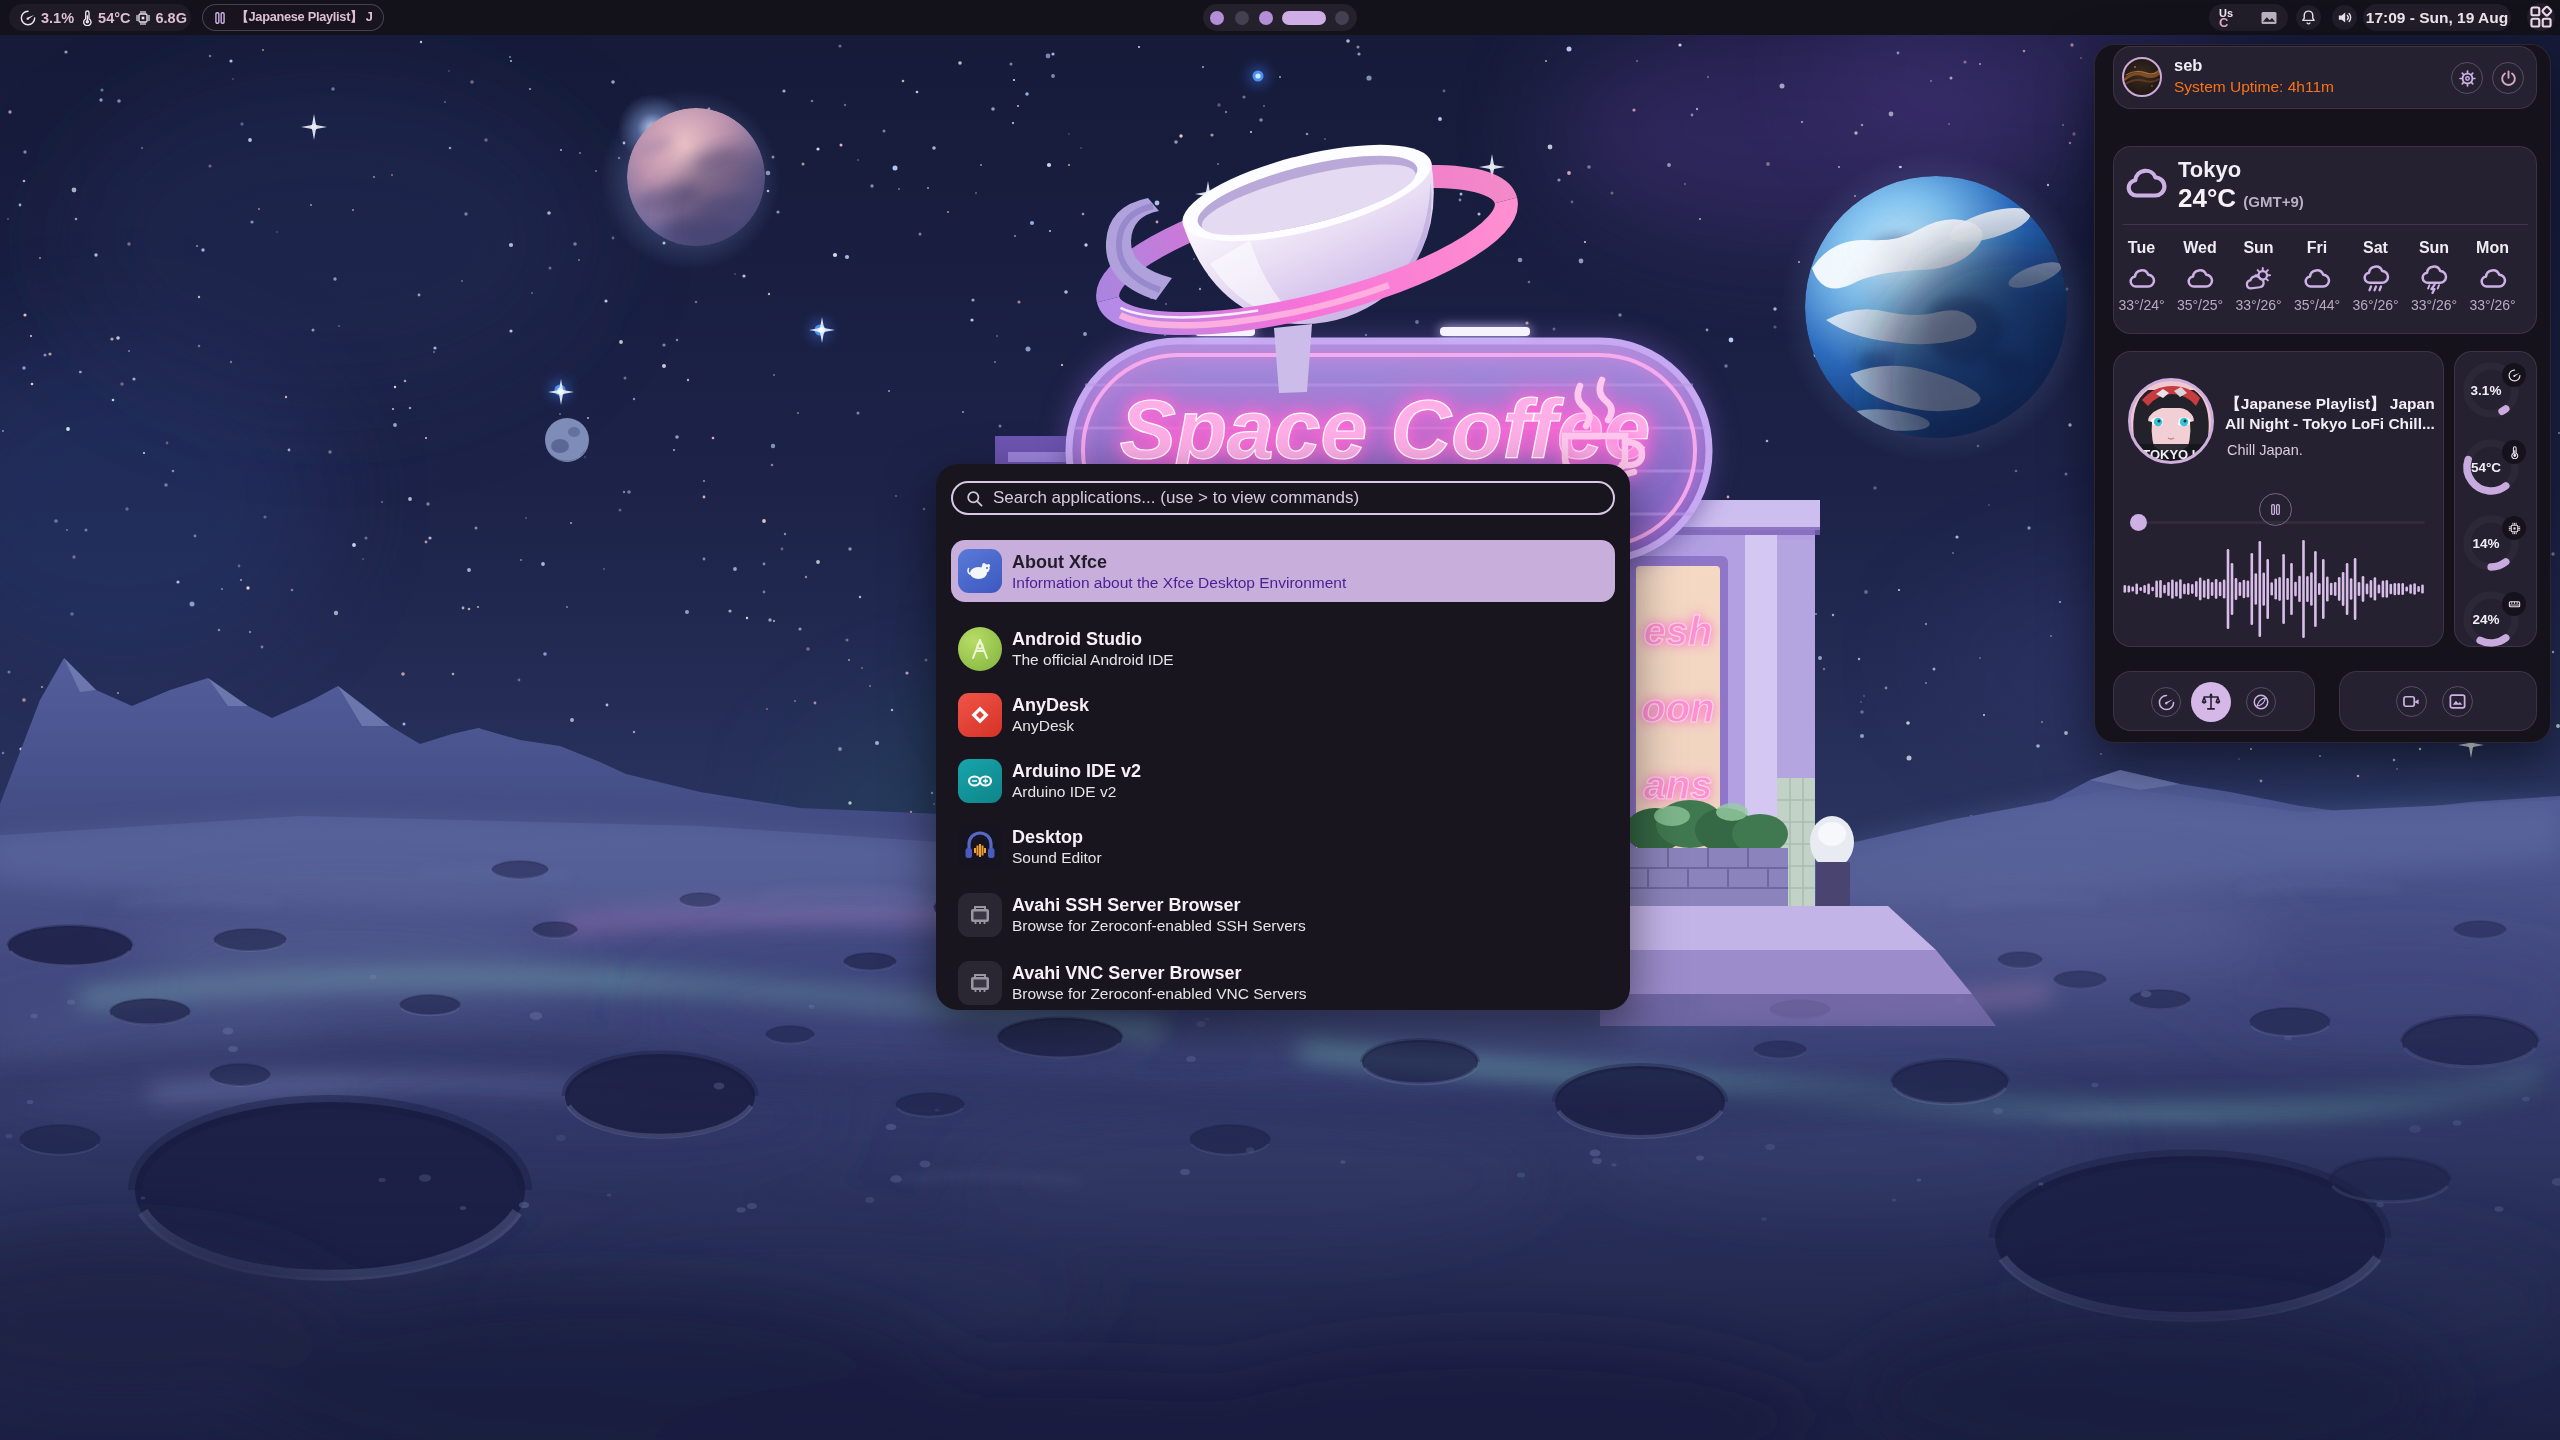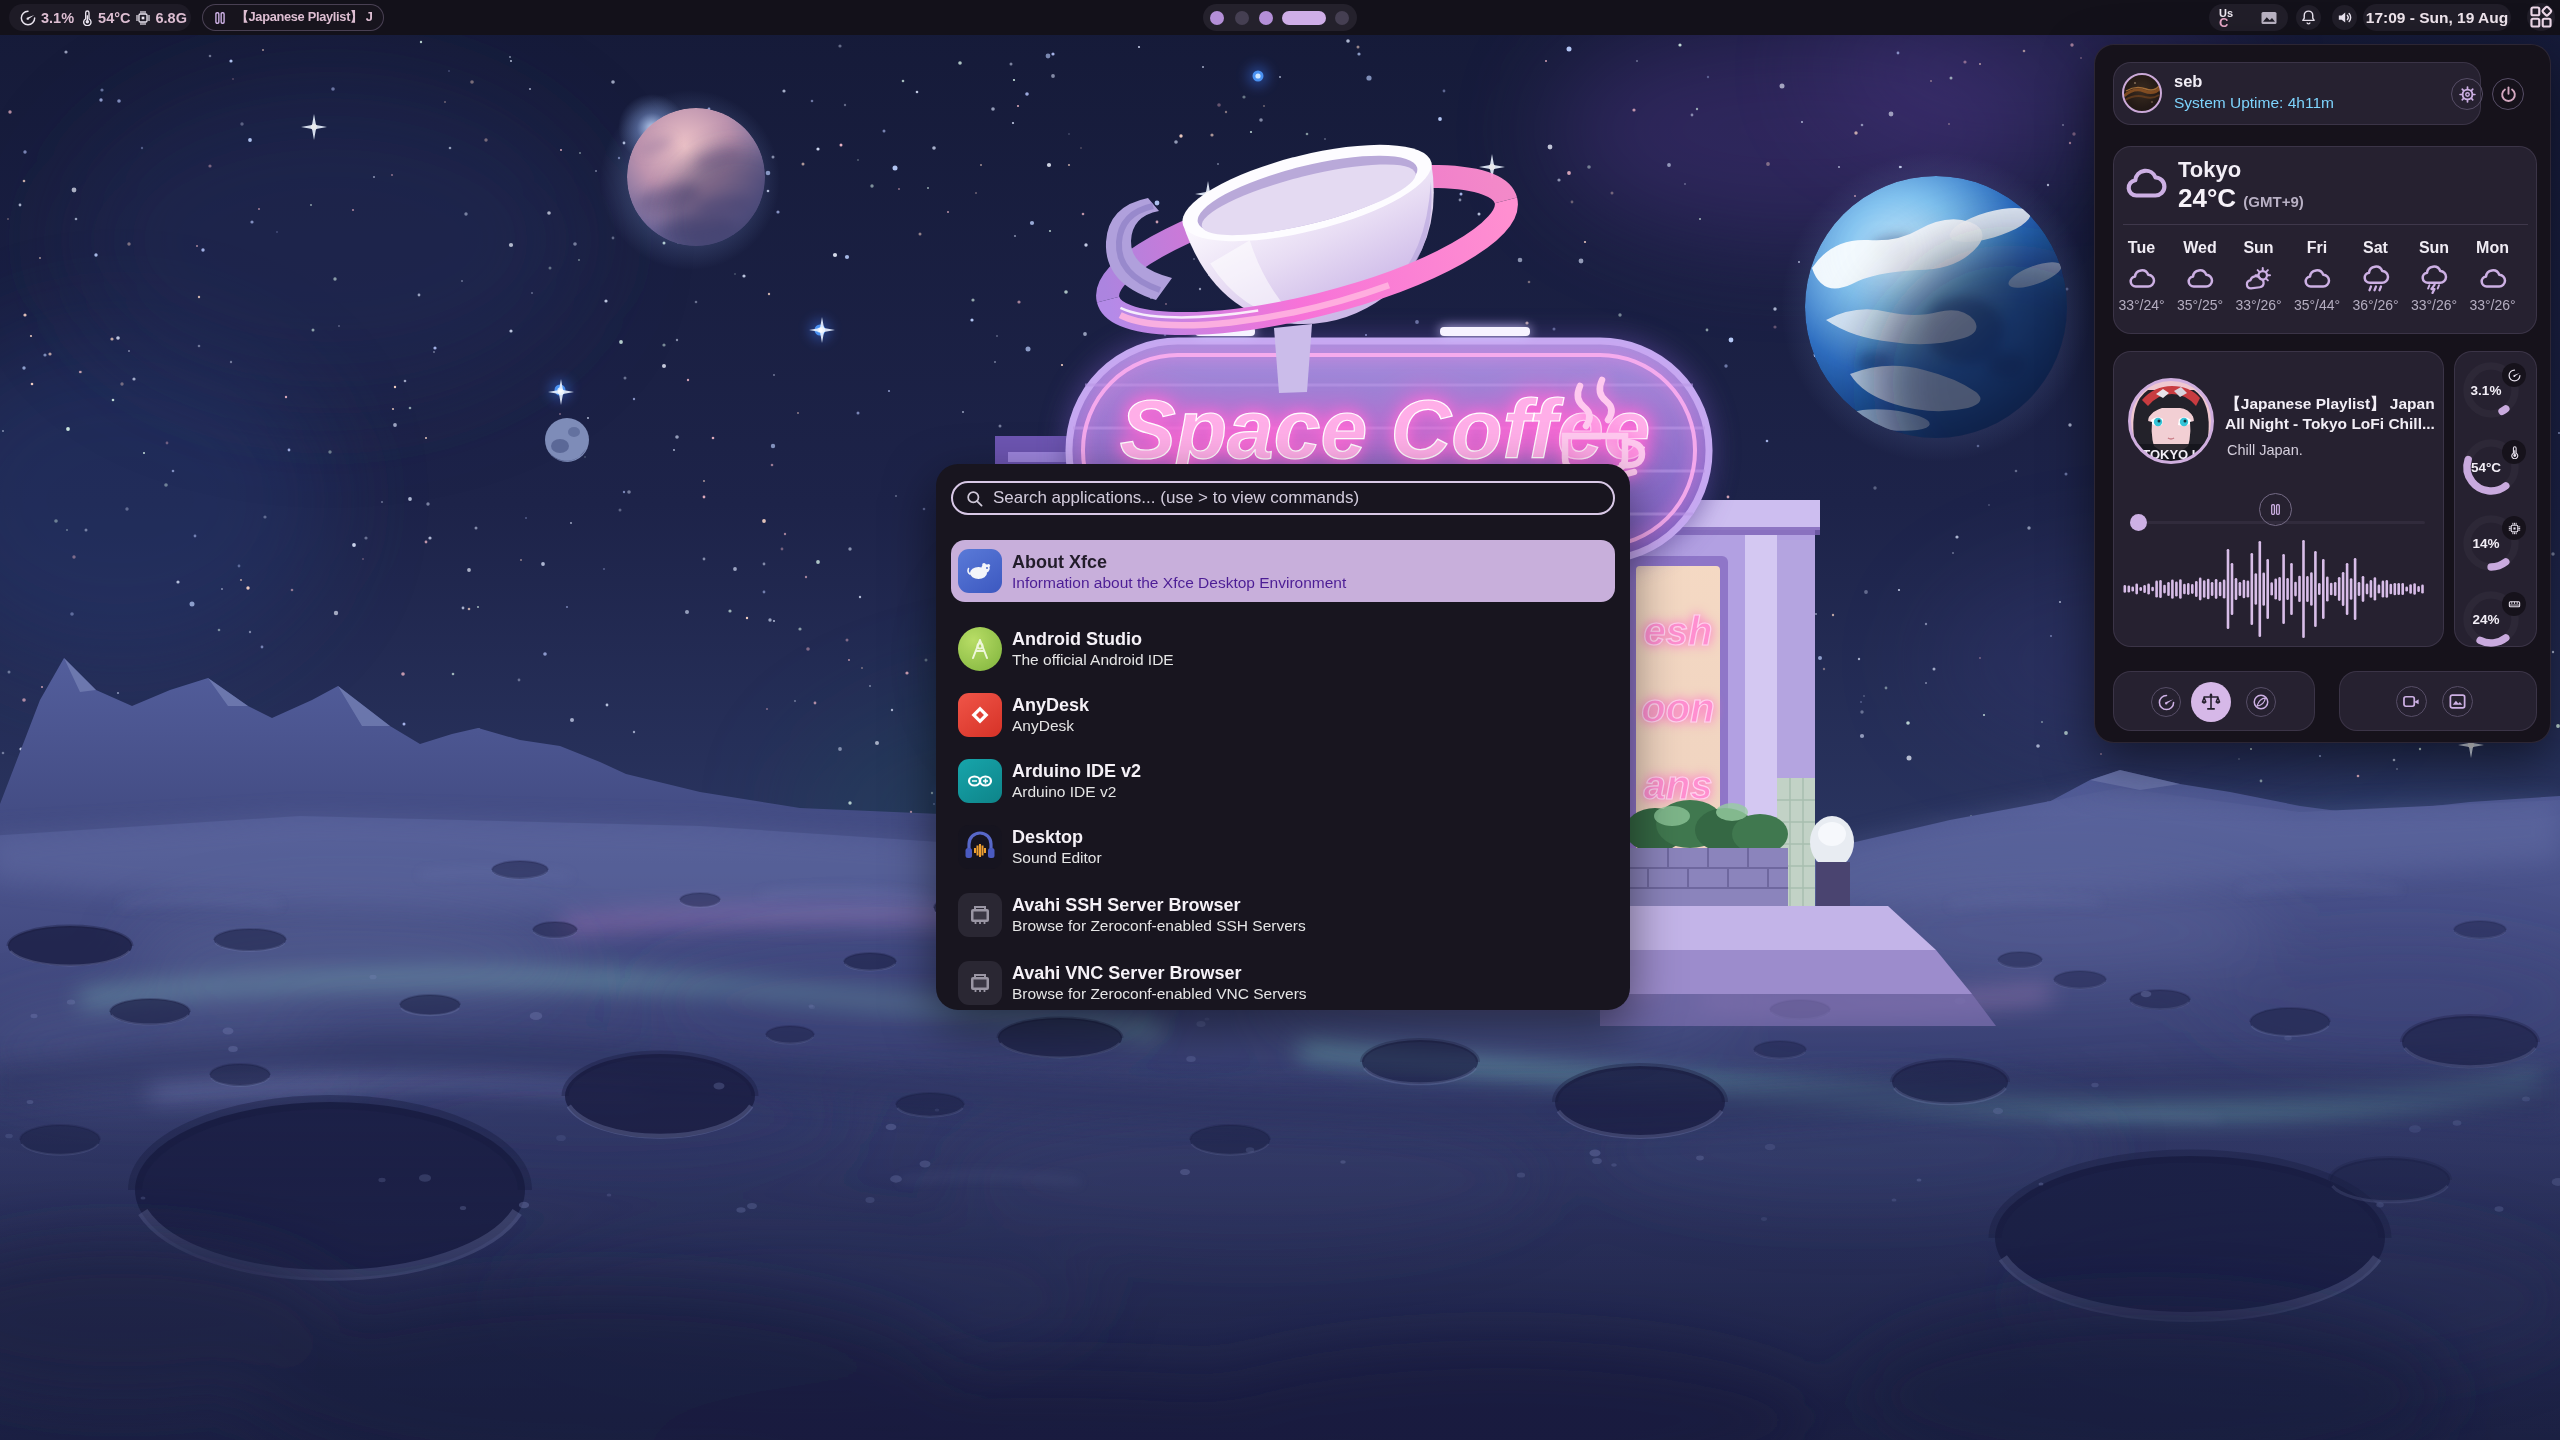--- a/index.html
+++ b/index.html
@@ -16,21 +16,21 @@
 .lrow { height:62px; border-radius:14px; display:flex; align-items:center; padding-left:7px; }
 .lrow.sel { background:#c8afdb; }
 .tile { width:44px; height:44px; display:flex; align-items:center; justify-content:center; background:#221e2b; flex:0 0 auto; }
 .ltxt { margin-left:10px; }
 .lt1 { font-size:18px; font-weight:bold; color:#f5f1f7; line-height:22px; }
 .lt2 { font-size:15.5px; color:#e5e5e5; line-height:19px; }
 .sel .lt1 { color:#231d2b; } .sel .lt2 { color:#4c1d95; }
 
 #sidebar { position:absolute; left:2094px; top:44px; width:457px; height:699px; background:#16121b; border-radius:20px; border:1px solid rgba(160,140,185,.16); box-shadow:0 18px 50px rgba(0,0,0,.5); }
 .card { position:absolute; background:#262130; border:1px solid rgba(190,170,215,.14); border-radius:18px; }
-#c-user { left:18px; top:17px; width:368px; height:63px; }
+#c-user { left:18px; top:1px; width:424px; height:63px; }
 #c-weather { left:18px; top:101px; width:424px; height:188px; }
 #c-media { left:18px; top:306px; width:331px; height:296px; }
 #c-gauges { left:359px; top:306px; width:83px; height:296px; }
 #c-bl { left:18px; top:626px; width:202px; height:60px; }
 #c-br { left:244px; top:626px; width:198px; height:60px; }
 .ubtn { position:absolute; border-radius:50%; border:1px solid #564d66; display:flex; align-items:center; justify-content:center; }
 .gauge { position:absolute; left:4px; width:64px; height:64px; }
 .gbadge { position:absolute; right:-3px; top:5px; width:24px; height:24px; border-radius:50%; background:#16121b; display:flex; align-items:center; justify-content:center; }
 .glabel { position:absolute; left:0; top:25px; width:54px; text-align:center; font-size:13.5px; font-weight:bold; color:#f2eef6; }
 .day { position:absolute; top:0; width:59px; text-align:center; }
@@ -1546,21 +1546,21 @@
             <rect width="40" height="40" fill="url(#avg)"></rect>
 <path d="M2 23 Q12 14 22 18 Q32 22 38 15" stroke="#a35d24" stroke-width="3" fill="none" opacity="0.7"></path>
 <path d="M4 18 Q14 12 24 16 Q32 19 37 13" stroke="#d08a42" stroke-width="1.4" fill="none" opacity="0.7"></path>
 <path d="M3 27 Q13 21 23 24 Q31 26 37 22" stroke="#7c4820" stroke-width="2" fill="none" opacity="0.6"></path>
 <circle cx="13" cy="10" r="0.8" fill="#e8c8a0" opacity="0.8"></circle>
             <circle cx="30" cy="29" r="0.7" fill="#d8b890" opacity="0.7"></circle>
 </g>
           <circle cx="20" cy="20" r="19" fill="none" stroke="#cba9d8" stroke-width="2"></circle>
         </svg></div>
   <div class="abs" style="left:60px;top:9px;font-size:16.5px;font-weight:bold;color:#f2eef6">seb</div>
-  <div class="abs" style="left:60px;top:31px;font-size:15.5px;color:#7dd3fc">System Uptime: 4h11m</div>
+  <div class="abs" style="left:60px;top:31px;font-size:15.5px;color:#f97316">System Uptime: 4h11m</div>
   <div class="ubtn" style="left:337px;top:15px;width:32px;height:32px">
         <svg width="19" height="19" viewBox="0 0 24 24" style="">
           <rect x="10.9" y="1.6" width="2.2" height="4.4" rx="1" fill="#cdb0e4" transform="rotate(0 12 12)"></rect>
           <rect x="10.9" y="1.6" width="2.2" height="4.4" rx="1" fill="#cdb0e4" transform="rotate(45 12 12)"></rect>
           <rect x="10.9" y="1.6" width="2.2" height="4.4" rx="1" fill="#cdb0e4" transform="rotate(90 12 12)"></rect>
           <rect x="10.9" y="1.6" width="2.2" height="4.4" rx="1" fill="#cdb0e4" transform="rotate(135 12 12)"></rect>
           <rect x="10.9" y="1.6" width="2.2" height="4.4" rx="1" fill="#cdb0e4" transform="rotate(180 12 12)"></rect>
           <rect x="10.9" y="1.6" width="2.2" height="4.4" rx="1" fill="#cdb0e4" transform="rotate(225 12 12)"></rect>
           <rect x="10.9" y="1.6" width="2.2" height="4.4" rx="1" fill="#cdb0e4" transform="rotate(270 12 12)"></rect>
           <rect x="10.9" y="1.6" width="2.2" height="4.4" rx="1" fill="#cdb0e4" transform="rotate(315 12 12)"></rect>

